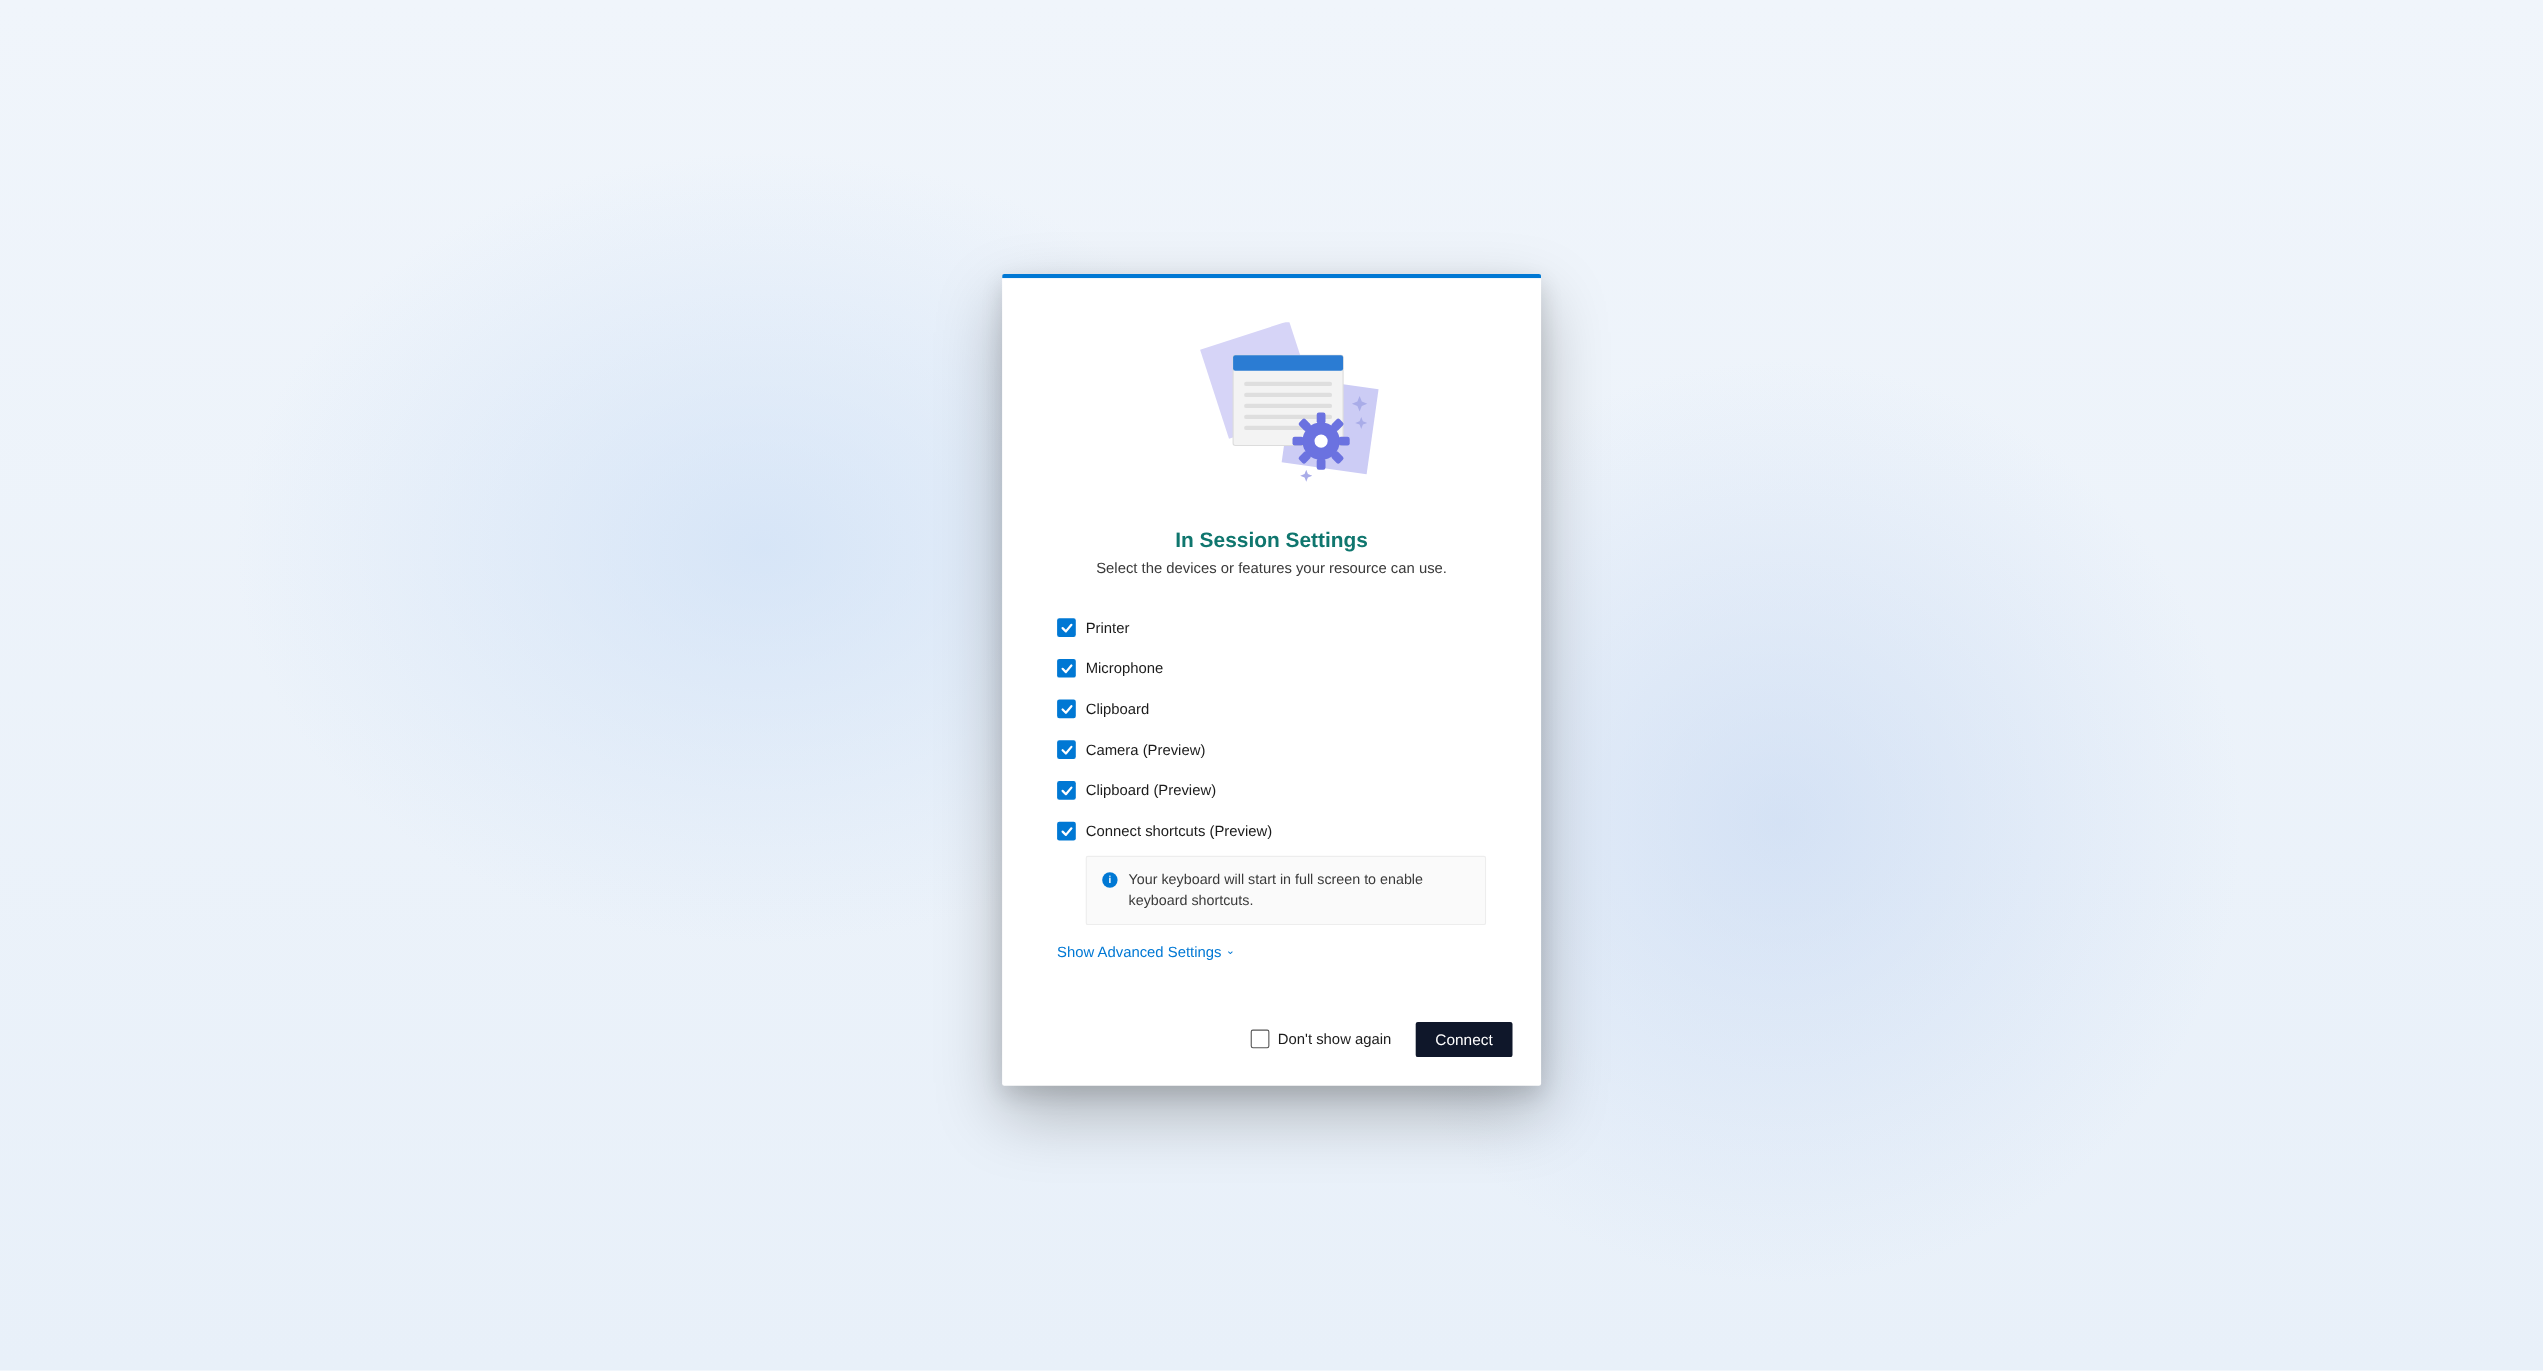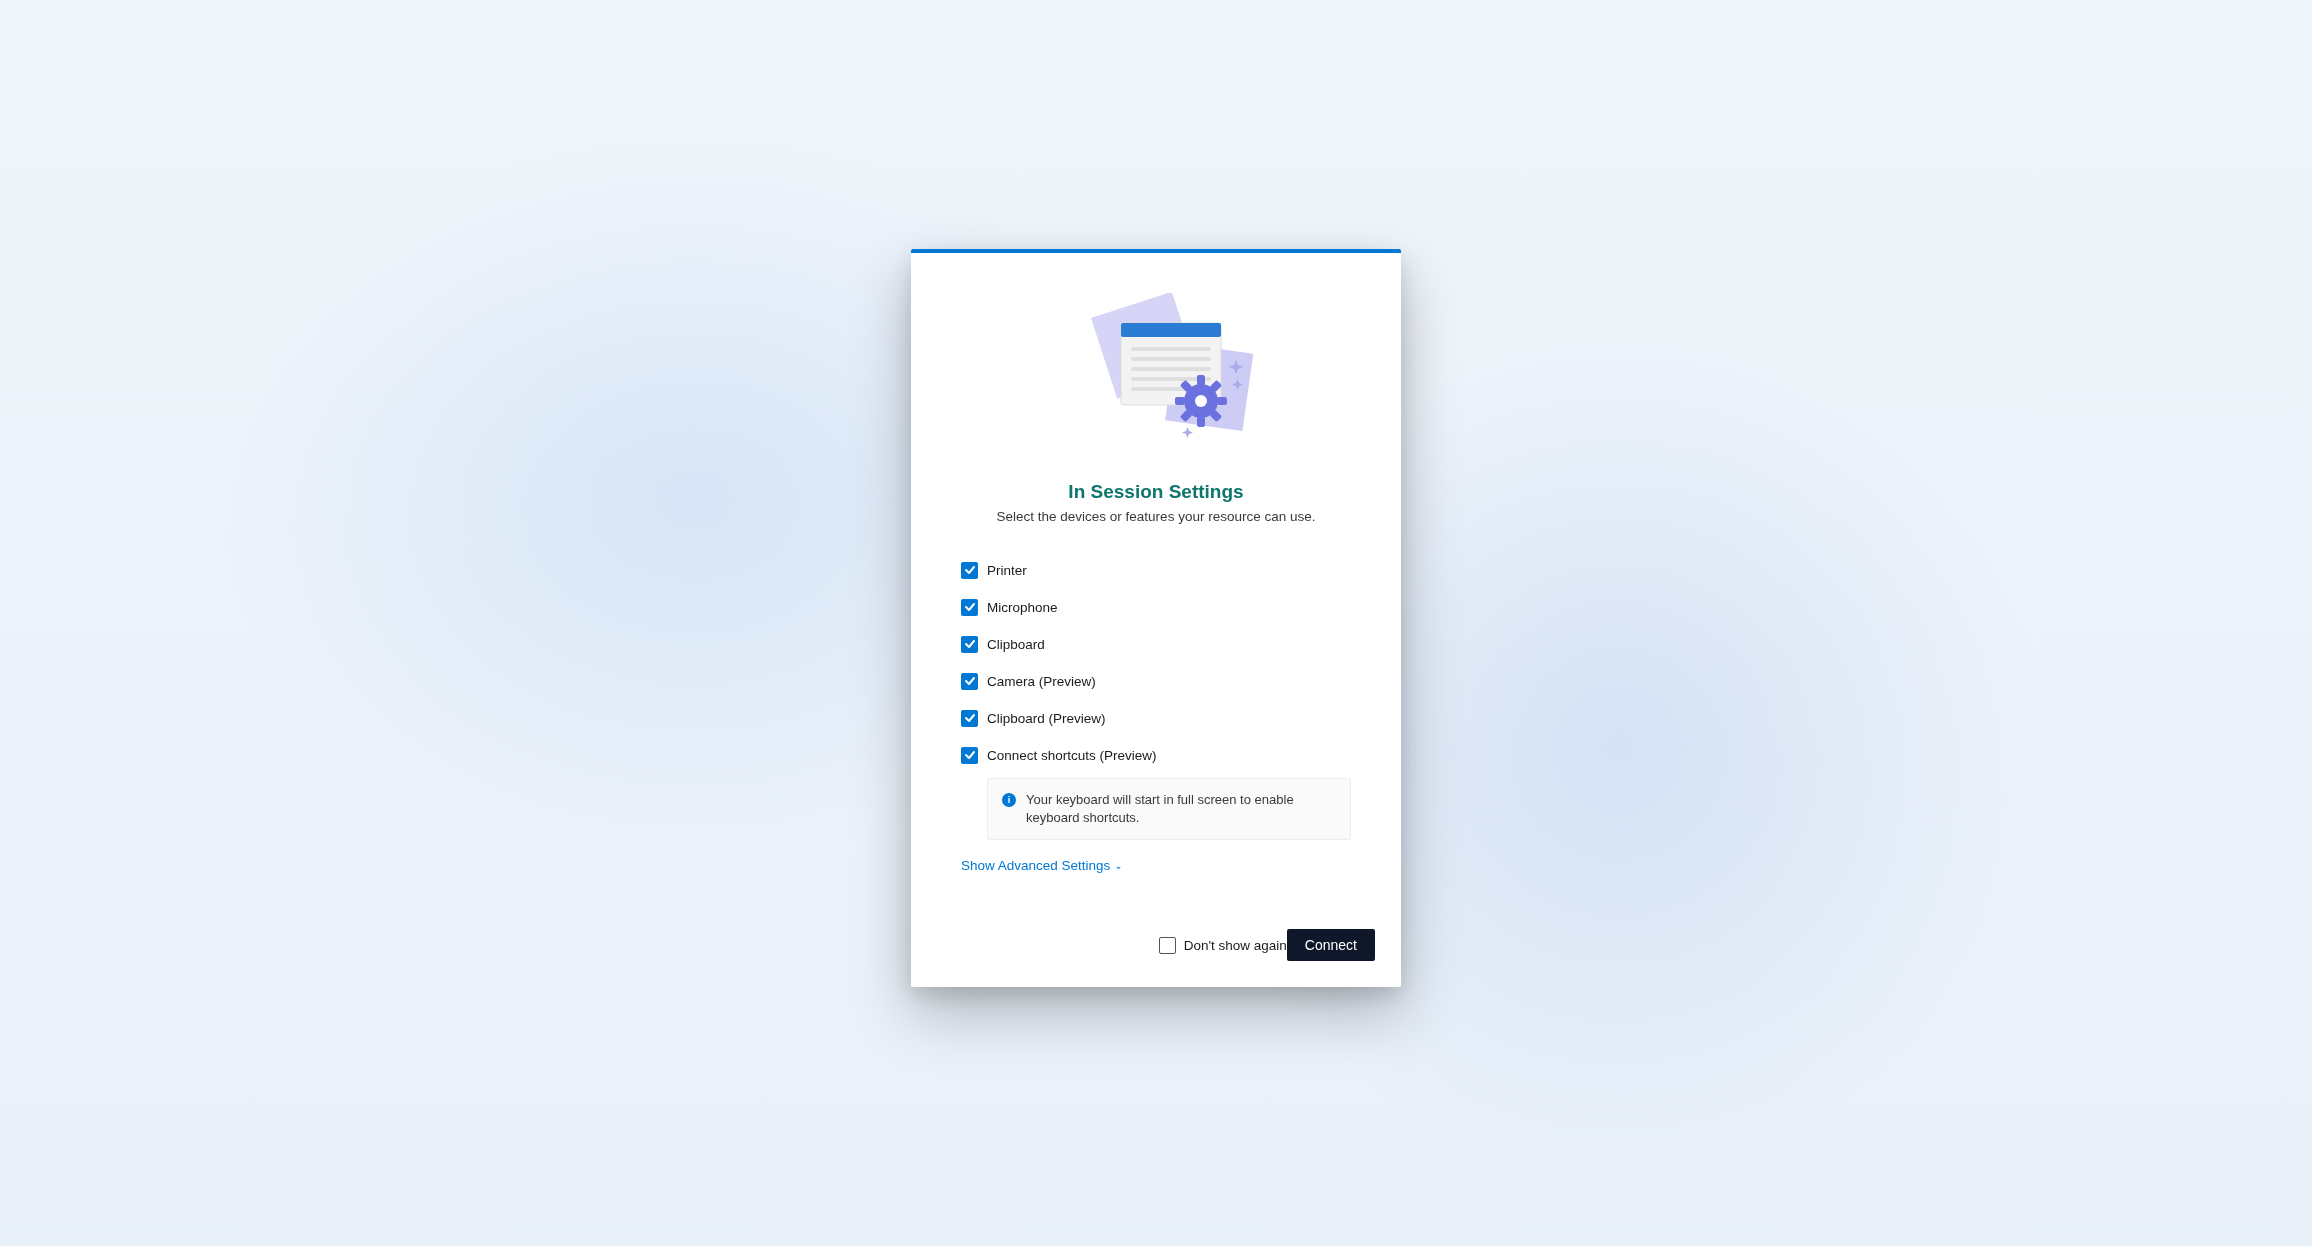--- a/index.html
+++ b/index.html
@@ -121,21 +121,21 @@
     margin-bottom: 26px;
   }
   .advanced-link .chev {
     font-size: 10px;
     line-height: 1;
   }
   .footer {
     display: flex;
     justify-content: flex-end;
     align-items: center;
-    gap: 0;
+    gap: 22px;
     padding: 0 26px 26px 26px;
   }
   .dont-show {
     display: flex;
     align-items: center;
     gap: 8px;
     font-size: 13.5px;
     color: #1b1b1b;
   }
   .connect-btn {

